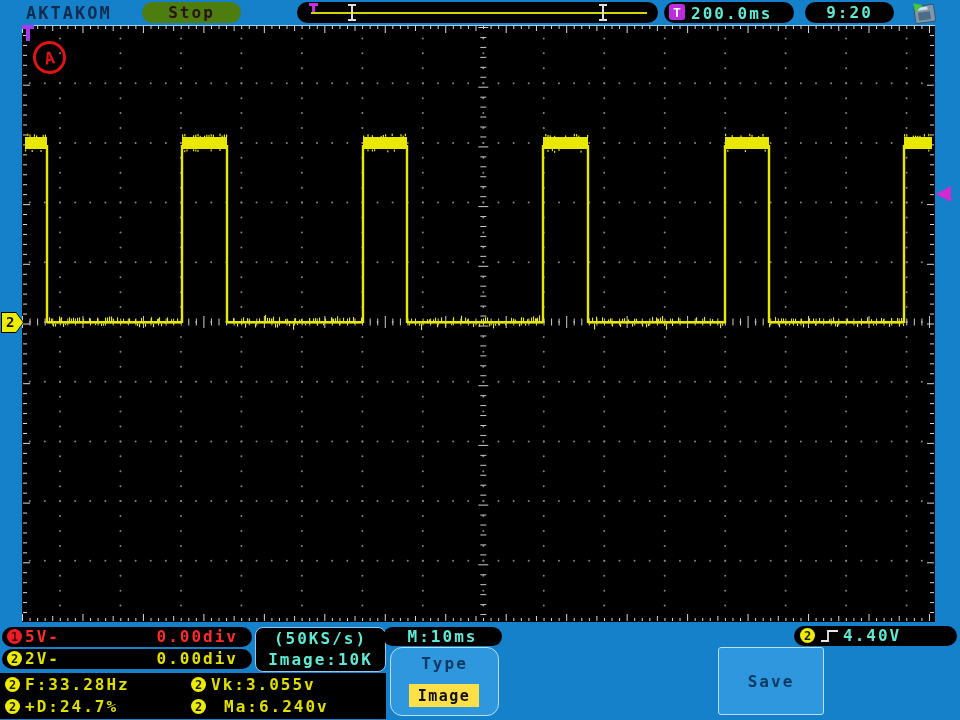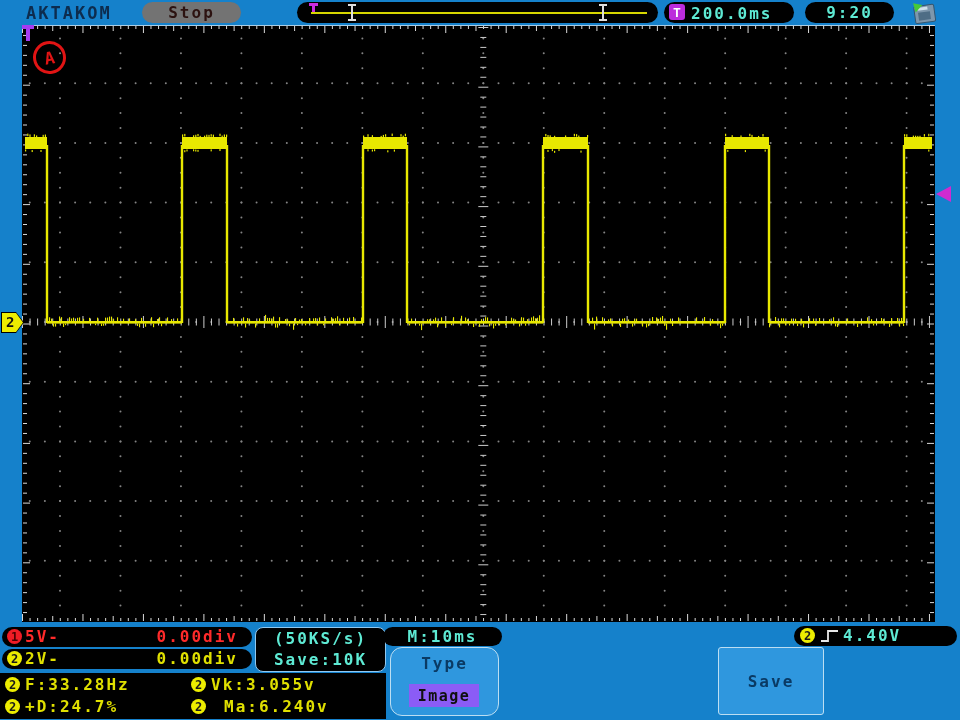--- a/index.html
+++ b/index.html
@@ -17,21 +17,21 @@
   .ytx{color:#e0e000;}
   .rtx{color:#ff2a2a;}
   .navy{color:#0a3a64;}
   .panel-blue{background:#2f97de;border:1px solid #bcdef2;}
 </style>
 </head>
 <body>
 
 <div class="abs t" style="left:26px;top:3px;color:#0d2c4e;font-size:17px;">AKTAKOM</div>
 
-<div class="pill flex-c" style="left:142px;top:2px;width:99px;height:21px;background:#737373;">
+<div class="pill flex-c" style="left:142px;top:2px;width:99px;height:21px;background:#4d7c0f;">
   <span class="t" style="color:#2c1210;">Stop</span>
 </div>
 
 <div class="pill" style="left:297px;top:2px;width:361px;height:21px;">
   <div class="abs" style="left:12px;top:0;">
     <div class="abs" style="left:0;top:1px;width:9px;height:3px;background:#c92be0;"></div>
     <div class="abs" style="left:3px;top:4px;width:3px;height:6px;background:#c92be0;"></div>
   </div>
   <div class="abs" style="left:14px;top:10px;width:336px;height:2px;background:#d6d600;"></div>
   <div class="abs" style="left:54px;top:2px;">
@@ -2052,41 +2052,41 @@
 </div>
 
 <div class="abs" style="left:2px;top:649px;width:250px;height:20px;background:#000;border-radius:10px;">
   <div class="badge yellow" style="left:5px;top:2px;">2</div>
   <div class="abs t ytx" style="left:23px;top:0;line-height:20px;">2V-</div>
   <div class="abs t ytx" style="left:150px;top:0;width:86px;line-height:20px;text-align:right;">0.00div</div>
 </div>
 
 <div class="abs" style="left:255px;top:627px;width:129px;height:43px;background:#000;border:1px solid #90c8f0;border-radius:8px;">
   <div class="abs t white" style="left:0;top:1px;width:129px;text-align:center;">(50KS/s)</div>
-  <div class="abs t white" style="left:0;top:22px;width:129px;text-align:center;">Save:10K</div>
+  <div class="abs t white" style="left:0;top:22px;width:129px;text-align:center;">Image:10K</div>
 </div>
 
 <div class="abs" style="left:0;top:673px;width:386px;height:46px;background:#000;">
   <div class="badge yellow" style="left:5px;top:4px;">2</div>
   <div class="abs t ytx" style="left:25px;top:2px;line-height:20px;">F:33.28Hz</div>
   <div class="badge yellow" style="left:191px;top:4px;">2</div>
   <div class="abs t ytx" style="left:211px;top:2px;line-height:20px;">Vk:3.055v</div>
   <div class="badge yellow" style="left:5px;top:26px;">2</div>
   <div class="abs t ytx" style="left:25px;top:24px;line-height:20px;">+D:24.7%</div>
   <div class="badge yellow" style="left:191px;top:26px;">2</div>
   <div class="abs t ytx" style="left:224px;top:24px;line-height:20px;">Ma:6.240v</div>
 </div>
 
 <div class="pill flex-c" style="left:383px;top:627px;width:119px;height:19px;border-radius:10px;">
   <span class="t white">M:10ms</span>
 </div>
 
 <div class="abs panel-blue" style="left:390px;top:647px;width:107px;height:67px;border-radius:12px;">
   <div class="abs t navy" style="left:0;top:6px;width:107px;text-align:center;">Type</div>
-  <div class="abs flex-c" style="left:18px;top:36px;width:70px;height:23px;background:#8b5cf6;">
+  <div class="abs flex-c" style="left:18px;top:36px;width:70px;height:23px;background:#fde047;">
     <span style="color:#101010;font:bold 15px 'DejaVu Sans Mono',monospace;letter-spacing:1.5px;">Image</span>
   </div>
 </div>
 
 <div class="abs panel-blue flex-c" style="left:718px;top:647px;width:104px;height:66px;border-radius:3px;">
   <span class="t navy">Save</span>
 </div>
 
 <div class="pill" style="left:794px;top:626px;width:163px;height:20px;border-radius:10px;">
   <div class="badge yellow" style="left:6px;top:2px;">2</div>

